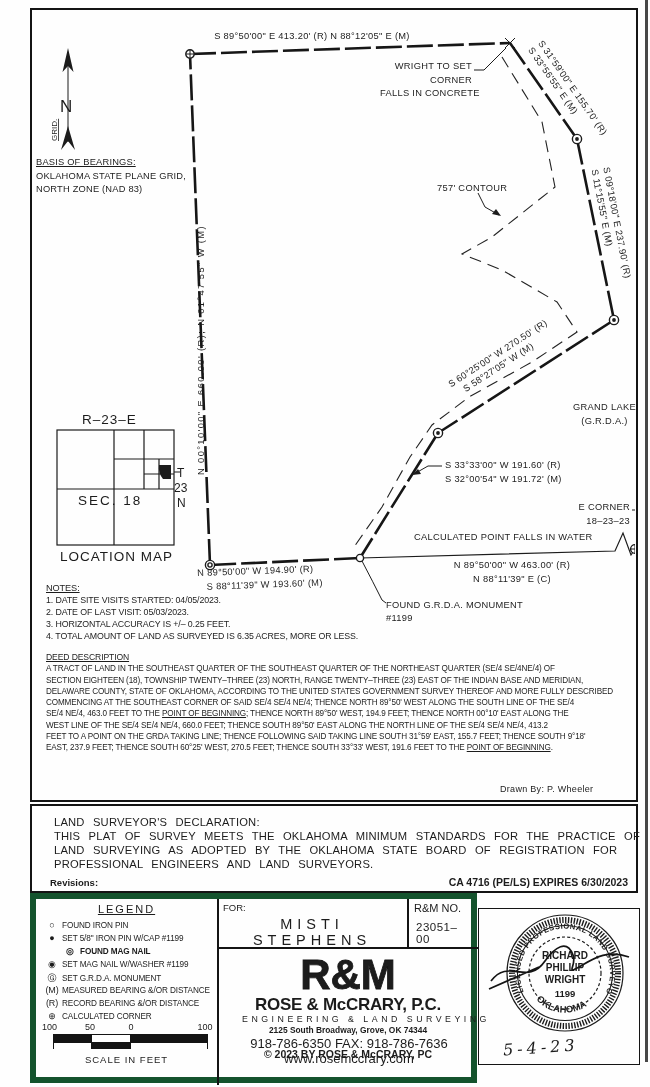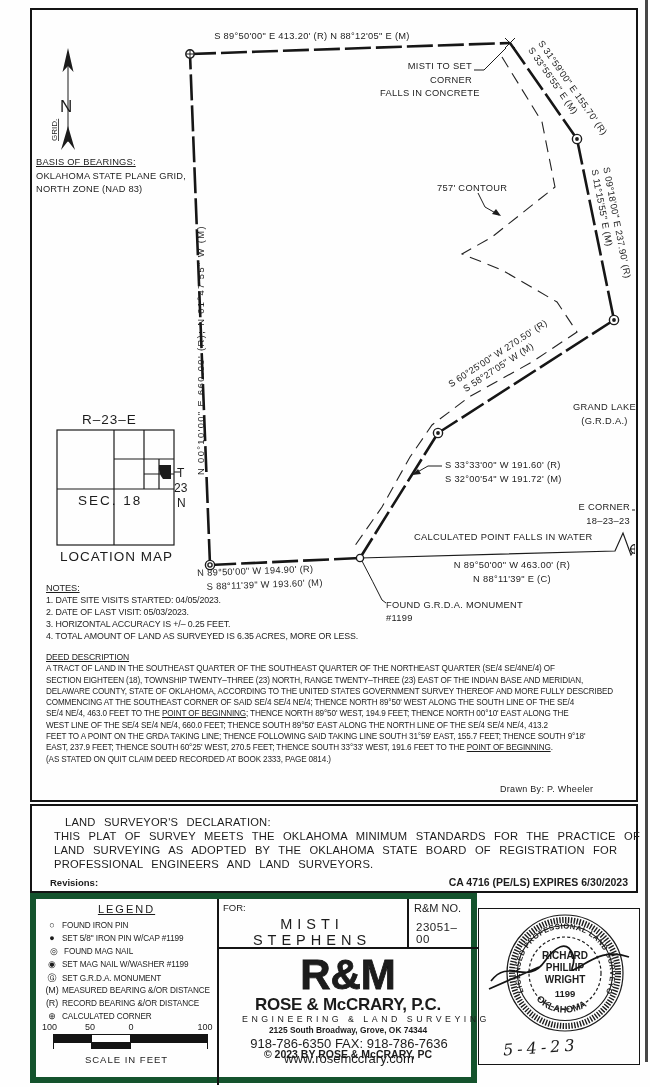--- a/index.html
+++ b/index.html
@@ -124,21 +124,21 @@
     </svg>
 
     <div class="lbl basis" style="left:4px;top:146px;">
       <div class="underl">BASIS OF BEARINGS:</div>
       <div>OKLAHOMA STATE PLANE GRID,</div>
       <div>NORTH ZONE (NAD 83)</div>
     </div>
 
     <div class="lbl" style="left:120px;top:20px;width:320px;text-align:center;">S 89°50'00" E 413.20' (R) N 88°12'05" E (M)</div>
     <div class="lbl" style="left:348px;top:50px;width:92px;text-align:right;">
-      <div>MISTI TO SET</div>
+      <div>WRIGHT TO SET</div>
       <div>CORNER</div>
       <div>FALLS IN CONCRETE</div>
     </div>
     <div class="lbl rot" style="left:513px;top:28px;transform:rotate(55deg);line-height:12px;">
       <div>S 31°59'00" E 155.70' (R)</div>
       <div>S 33°56'55" E (M)</div>
     </div>
     <div class="lbl rot" style="left:580px;top:156px;transform:rotate(79deg);line-height:12px;">
       <div>S 09°18'00" E 237.90' (R)</div>
       <div>S 11°15'55" E (M)</div>
@@ -186,44 +186,43 @@
     <div class="abs deed" style="left:14px;top:642px;">
       <div class="underl" style="font-size:8.6px;">DEED DESCRIPTION</div>
       <div>A TRACT OF LAND IN THE SOUTHEAST QUARTER OF THE SOUTHEAST QUARTER OF THE NORTHEAST QUARTER (SE/4 SE/4NE/4) OF</div>
       <div>SECTION EIGHTEEN (18), TOWNSHIP TWENTY–THREE (23) NORTH, RANGE TWENTY–THREE (23) EAST OF THE INDIAN BASE AND MERIDIAN,</div>
       <div>DELAWARE COUNTY, STATE OF OKLAHOMA, ACCORDING TO THE UNITED STATES GOVERNMENT SURVEY THEREOF AND MORE FULLY DESCRIBED</div>
       <div>COMMENCING AT THE SOUTHEAST CORNER OF SAID SE/4 SE/4 NE/4; THENCE NORTH 89°50' WEST ALONG THE SOUTH LINE OF THE SE/4</div>
       <div class="pob">SE/4 NE/4, 463.0 FEET TO THE <span class="u">POINT OF BEGINNING</span>; THENCE NORTH 89°50' WEST, 194.9 FEET; THENCE NORTH 00°10' EAST ALONG THE</div>
       <div>WEST LINE OF THE SE/4 SE/4 NE/4, 660.0 FEET; THENCE SOUTH 89°50' EAST ALONG THE NORTH LINE OF THE SE/4 SE/4 NE/4, 413.2</div>
       <div>FEET TO A POINT ON THE GRDA TAKING LINE; THENCE FOLLOWING SAID TAKING LINE SOUTH 31°59' EAST, 155.7 FEET; THENCE SOUTH 9°18'</div>
       <div class="pob">EAST, 237.9 FEET; THENCE SOUTH 60°25' WEST, 270.5 FEET; THENCE SOUTH 33°33' WEST, 191.6 FEET TO THE <span class="u">POINT OF BEGINNING</span>.</div>
-      <div>(AS STATED ON QUIT CLAIM DEED RECORDED AT BOOK 2333, PAGE 0814.)</div>
     </div>
     <div class="lbl" style="left:468px;top:773px;font-size:9px;">Drawn By:  P. Wheeler</div>
   </div>
 
   <div class="decl-box">
-    <div class="abs decl" style="left:33px;top:10px;text-align:right;">LAND SURVEYOR'S DECLARATION:</div>
+    <div class="abs decl" style="left:22px;top:10px;text-align:right;">LAND SURVEYOR'S DECLARATION:</div>
     <div class="abs decl" style="left:22px;top:24px;">THIS PLAT OF SURVEY MEETS THE OKLAHOMA MINIMUM STANDARDS FOR THE PRACTICE OF</div>
     <div class="abs decl" style="left:22px;top:38px;">LAND SURVEYING AS ADOPTED BY THE OKLAHOMA STATE BOARD OF REGISTRATION FOR</div>
     <div class="abs decl" style="left:22px;top:52px;">PROFESSIONAL ENGINEERS AND LAND SURVEYORS.</div>
     <div class="abs" style="left:18px;top:71px;font-size:9.5px;font-weight:bold;">Revisions:</div>
     <div class="abs" style="right:8px;top:70px;font-size:10.5px;font-weight:bold;">CA 4716 (PE/LS) EXPIRES 6/30/2023</div>
   </div>
 
   <div class="tblock">
     <div class="cell-line" style="left:181px;top:0;width:1.6px;height:186px;"></div>
     <div class="cell-line" style="left:181px;top:48px;width:262px;height:1.6px;"></div>
     <div class="cell-line" style="left:371px;top:0;width:1.6px;height:48px;"></div>
 
     <div>
       <div class="abs underl" style="left:0;top:4px;width:181px;text-align:center;font-size:11px;letter-spacing:2px;">LEGEND</div>
       <div class="legend-item" style="left:6px;top:21px;"><span class="legend-sym">○</span><span>FOUND IRON PIN</span></div>
       <div class="legend-item" style="left:6px;top:34px;"><span class="legend-sym">●</span><span>SET 5/8" IRON PIN W/CAP #1199</span></div>
-      <div class="legend-item" style="left:8px;top:47px;"><span class="legend-sym">◎</span><span>FOUND MAG NAIL</span></div>
+      <div class="legend-item" style="left:24px;top:47px;font-weight:bold;"><span class="legend-sym">◎</span><span>FOUND MAG NAIL</span></div>
       <div class="legend-item" style="left:6px;top:60px;"><span class="legend-sym">◉</span><span>SET MAG NAIL W/WASHER #1199</span></div>
       <div class="legend-item" style="left:6px;top:73px;"><span class="legend-sym">Ⓖ</span><span>SET G.R.D.A. MONUMENT</span></div>
       <div class="legend-item" style="left:6px;top:86px;"><span class="legend-sym">(M)</span><span>MEASURED BEARING &amp;/OR DISTANCE</span></div>
       <div class="legend-item" style="left:6px;top:99px;"><span class="legend-sym">(R)</span><span>RECORD BEARING &amp;/OR DISTANCE</span></div>
       <div class="legend-item" style="left:6px;top:112px;"><span class="legend-sym">⊕</span><span>CALCULATED CORNER</span></div>
 
       <div class="abs" style="left:6px;top:123px;width:12px;font-size:9px;text-align:center;">100</div>
       <div class="abs" style="left:48px;top:123px;width:12px;font-size:9px;text-align:center;">50</div>
       <div class="abs" style="left:89px;top:123px;width:12px;font-size:9px;text-align:center;">0</div>
       <div class="abs" style="left:160px;top:123px;width:18px;font-size:9px;text-align:center;">100</div>

